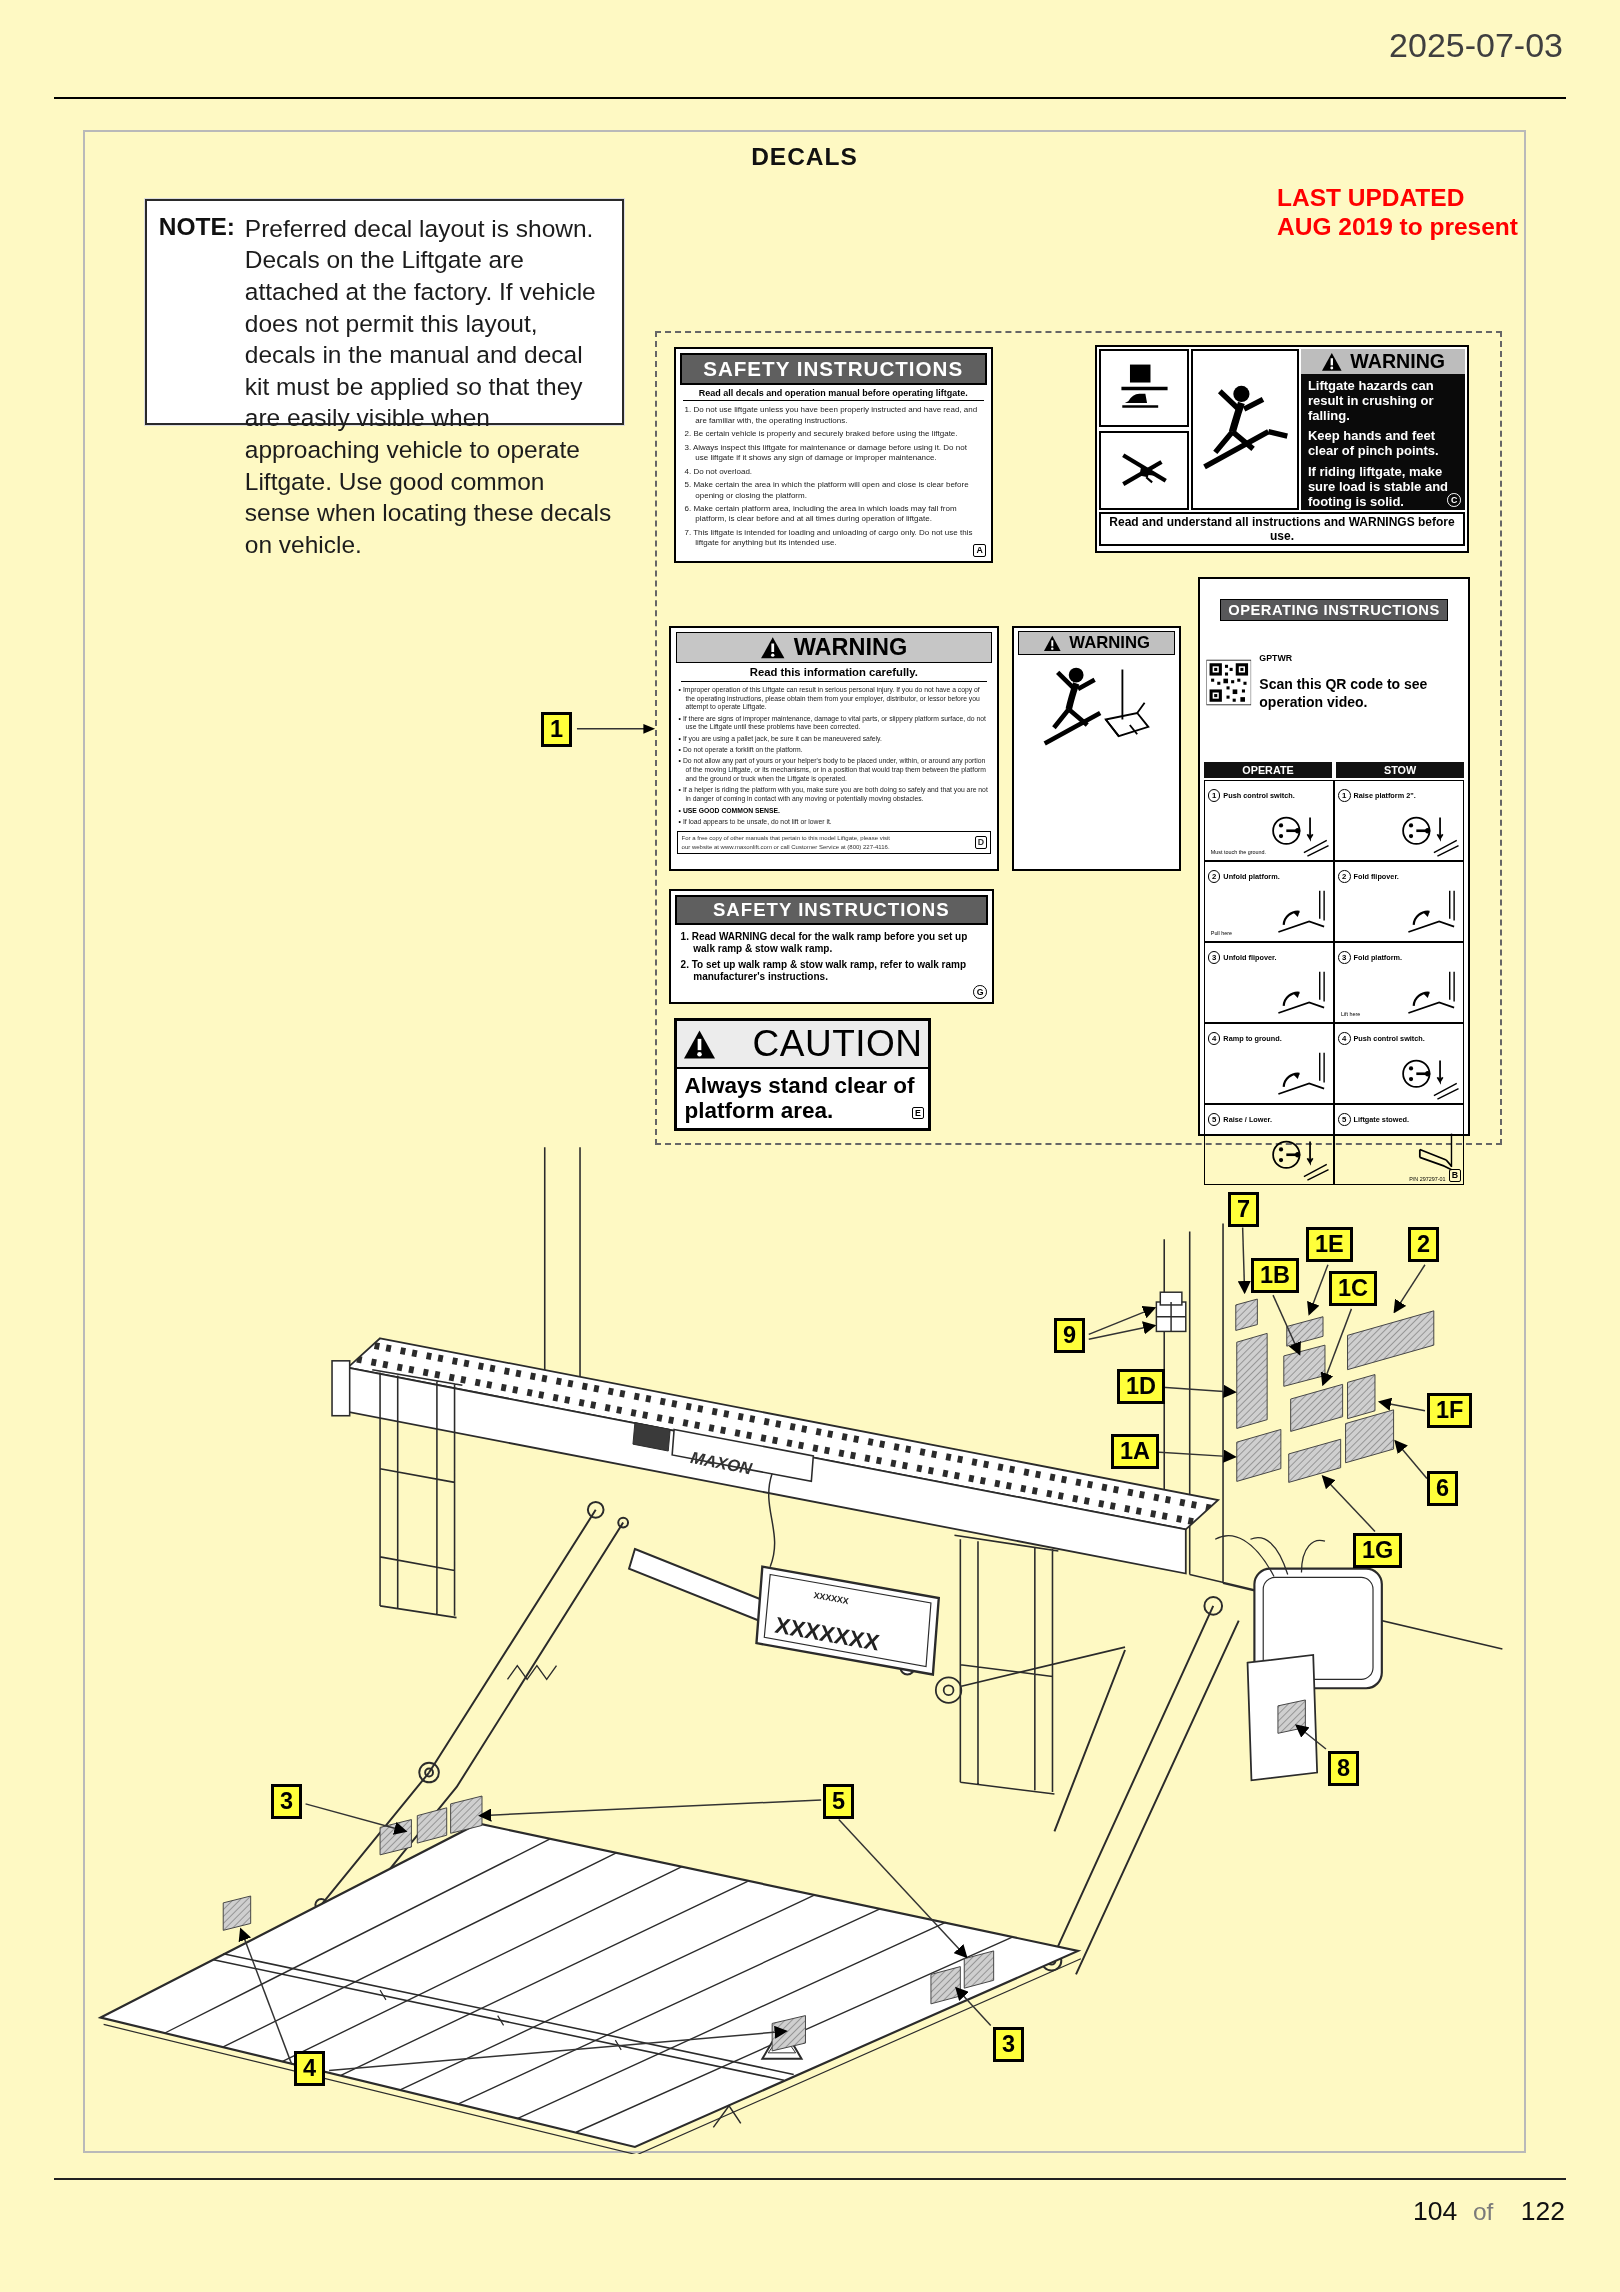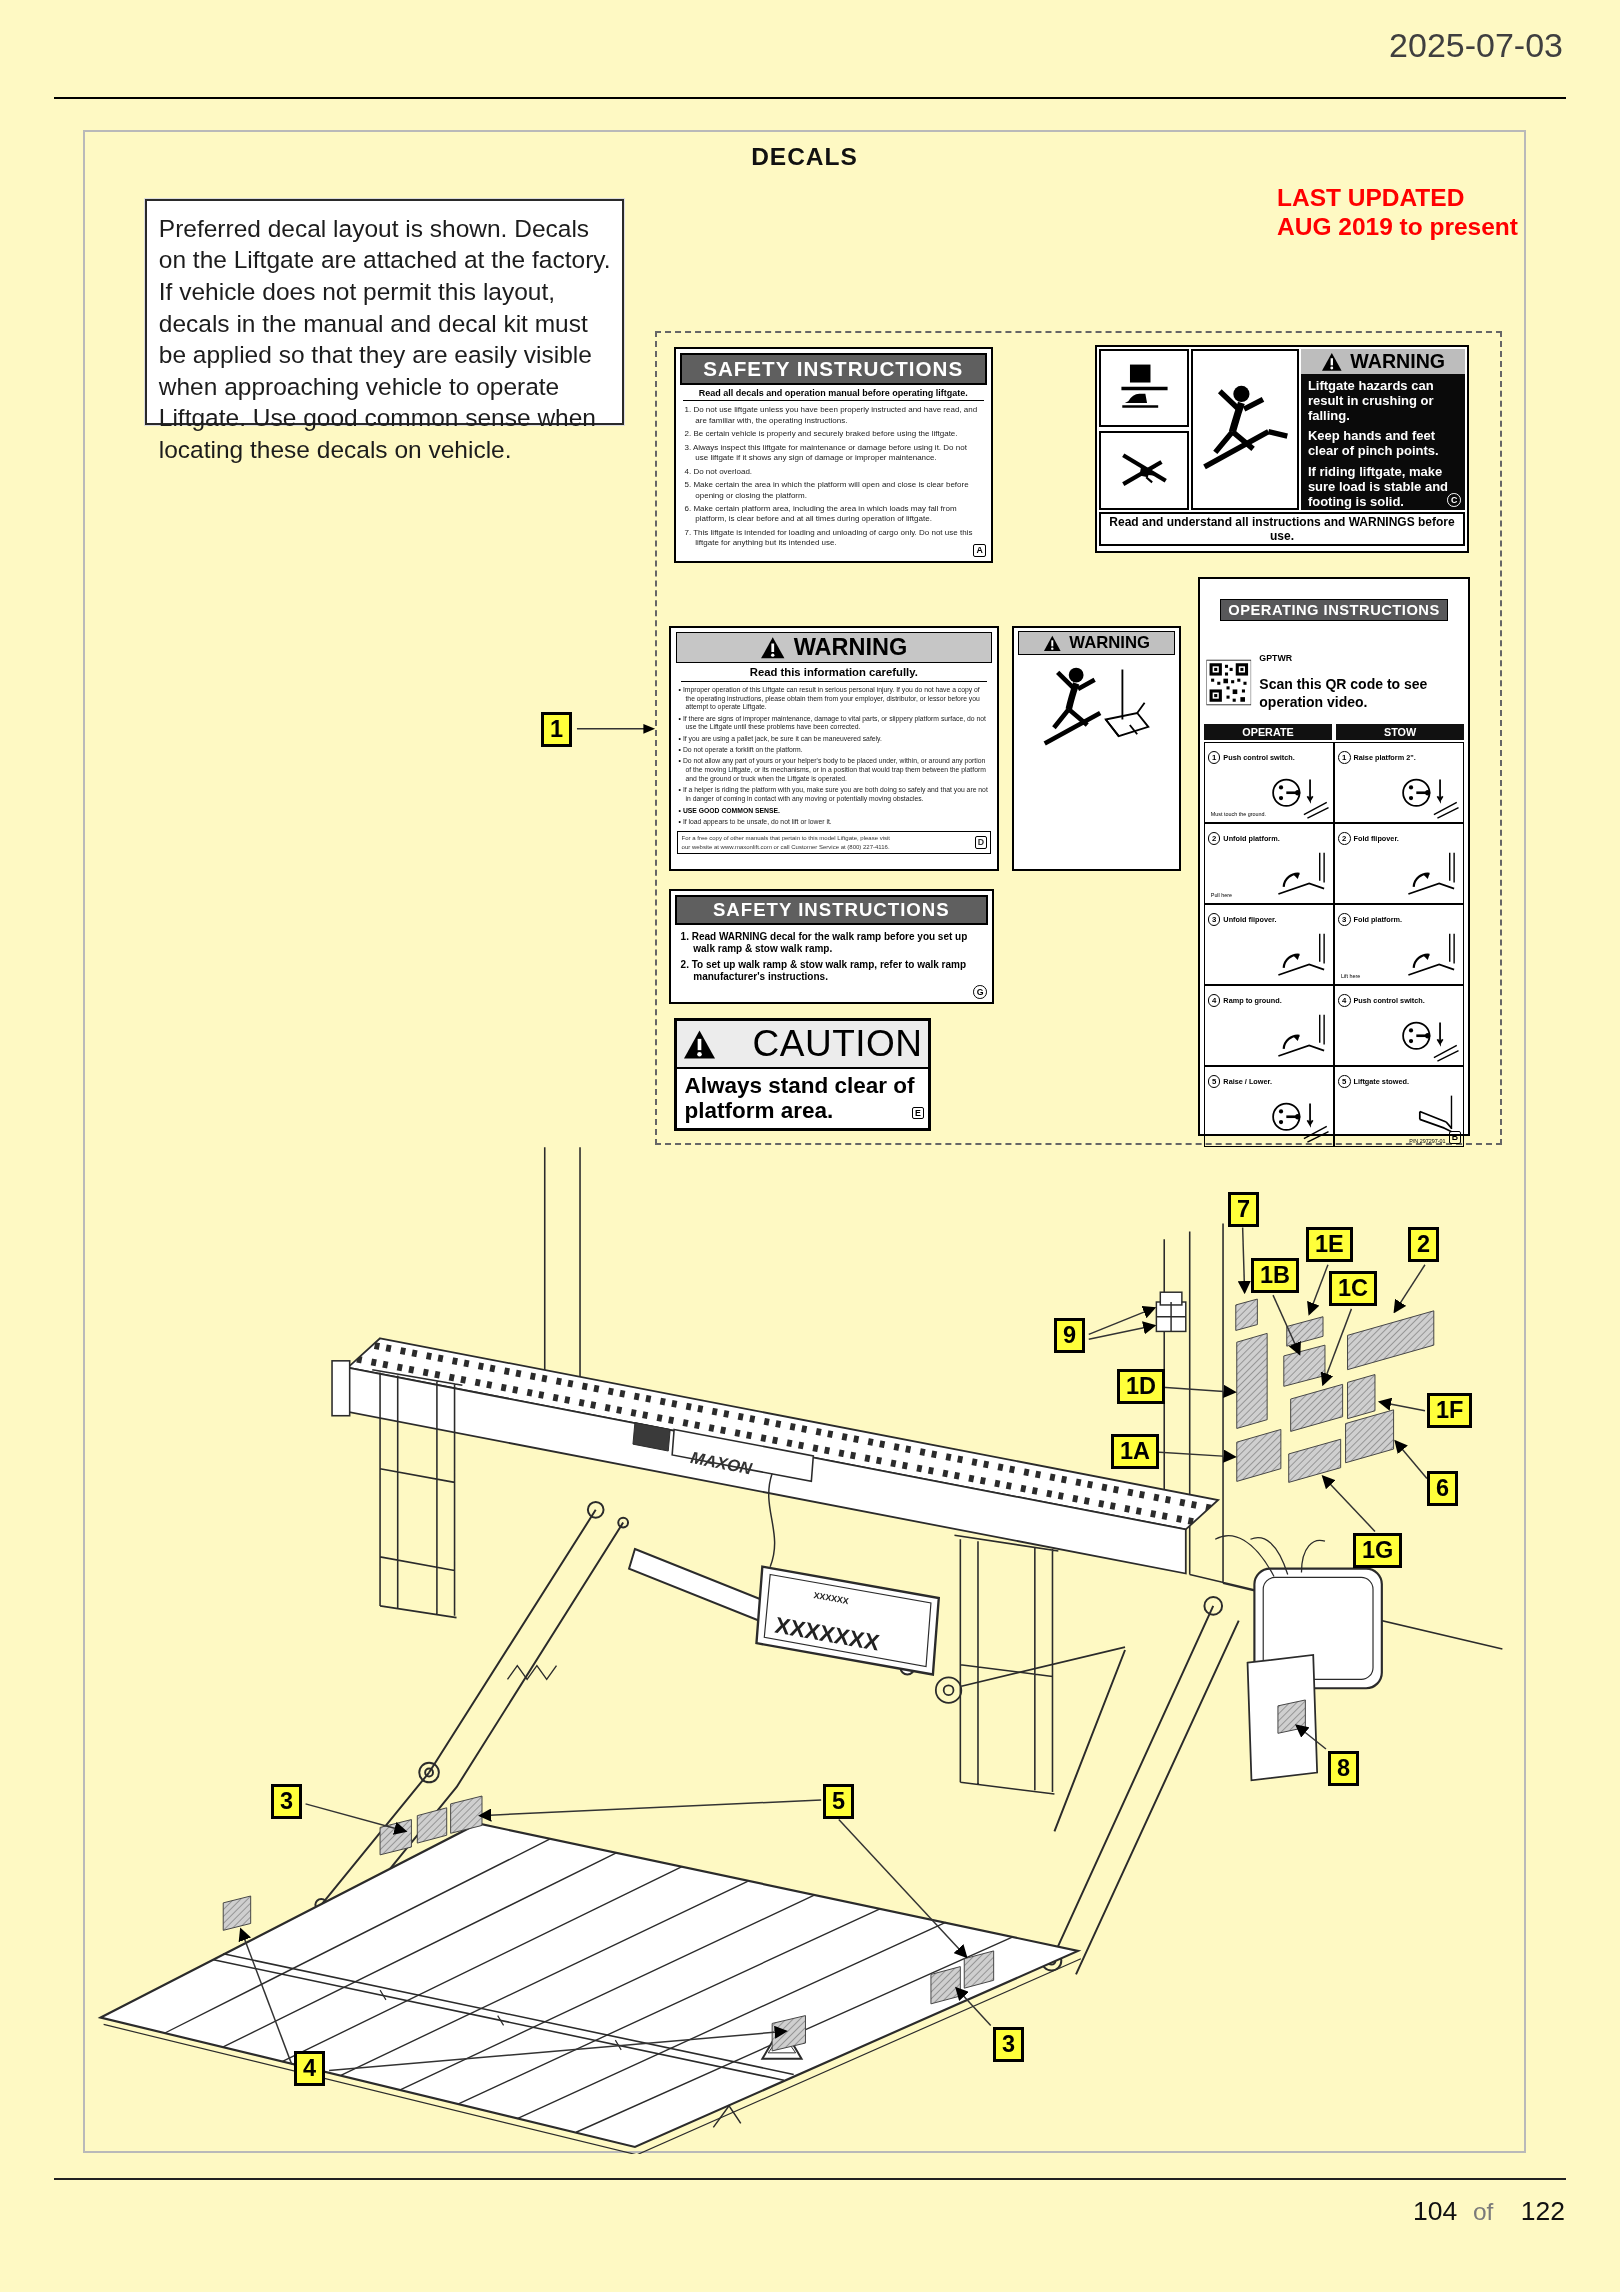--- a/index.html
+++ b/index.html
@@ -56,21 +56,21 @@
   .pF .blk { flex:1; background:#0a0a0a; margin:0 2.9px 2.9px; color:#fff; font-weight:bold; font-size:12px; line-height:1.15; padding:5.9px 6.9px 2.9px; position:relative; }
   .pF .blk div { margin-bottom:8.8px; }
   .pF .pn { position:absolute; bottom:2.9px; right:21.6px; font-size:5.4px; font-weight:normal; color:#ddd; }
   
   .pOP { left:541px; top:244px; width:272px; height:559px; }
   .pOP .bar-dark { margin:20px; font-size:14.7px; padding:2px 0; background:#58585a; border:1px solid #000; letter-spacing:0.5px; }
   .qr-row { margin:1px 5.9px; height:82px; display:flex; gap:7.8px; align-items:center; }
   .gptwr { font-size:8.8px; font-weight:bold; }
   .scan { font-size:14px; font-weight:bold; line-height:1.25; margin-top:13px; }
   .colbars { display:flex; gap:3.9px; margin:0 3.9px; }
-  .colbars div { flex:1; background:#111; color:#fff; font-size:10.8px; font-weight:bold; text-align:center; padding:2px 0; }
+  .colbars div { flex:1; background:#111; color:#fff; font-size:10.8px; font-weight:bold; text-align:center; padding:2px 0;margin-top:38px; }
   .opgrid { display:grid; grid-template-columns:1fr 1fr; grid-auto-rows:81px; margin:2px 3.9px 0; }
   .gcell { border:1.5px solid #000; position:relative; padding:2.9px 2.9px; }
   .gnum { display:inline-flex; align-items:center; justify-content:center; width:12.7px; height:12.7px; border:1.2px solid #000; border-radius:50%; font-size:7.8px; font-weight:bold; margin-right:2.9px; }
   .glab { font-size:7.3px; font-weight:bold; display:inline; }
   .gnote { position:absolute; left:5.9px; bottom:4.9px; font-size:5.4px; }
   .gsk { position:absolute; right:2px; bottom:2px; }
   .gpn { position:absolute; bottom:2px; right:17.6px; font-size:5.4px; }
   
   .pG { left:11.8px; top:556px; width:325px; height:115px; }
   .pG .bar-dark { font-size:18.6px; padding:2px 0; margin:3.9px; }
@@ -184,20 +184,21 @@
   <div class="hdr-rule"></div>
   <div class="frame"></div>
 
   <div class="page-title">DECALS</div>
   <div class="updated">
     <div>LAST UPDATED</div>
     <div>AUG 2019 to present</div>
   </div>
 
   <div class="notebox">
+    <div class="nlabel">NOTE:</div>
     <div class="ntext">Preferred decal layout is shown. Decals on the Liftgate are attached at the factory. If vehicle does not permit this layout, decals in the manual and decal kit must be applied so that they are easily visible when approaching vehicle to operate Liftgate. Use good common sense when locating these decals on vehicle.</div>
   </div>
 
   <div class="co" style="left:541px; top:712px;">1</div>
   <svg class="leader1" width="84" height="21.6" viewBox="0 0 86 22">
     <path d="M2,11 L72,11" stroke="#333" stroke-width="1.5" fill="none"></path>
     <path d="M82,11 l-12,-5 v10 z" fill="#000"></path>
   </svg>
 
   <div class="sheet">

